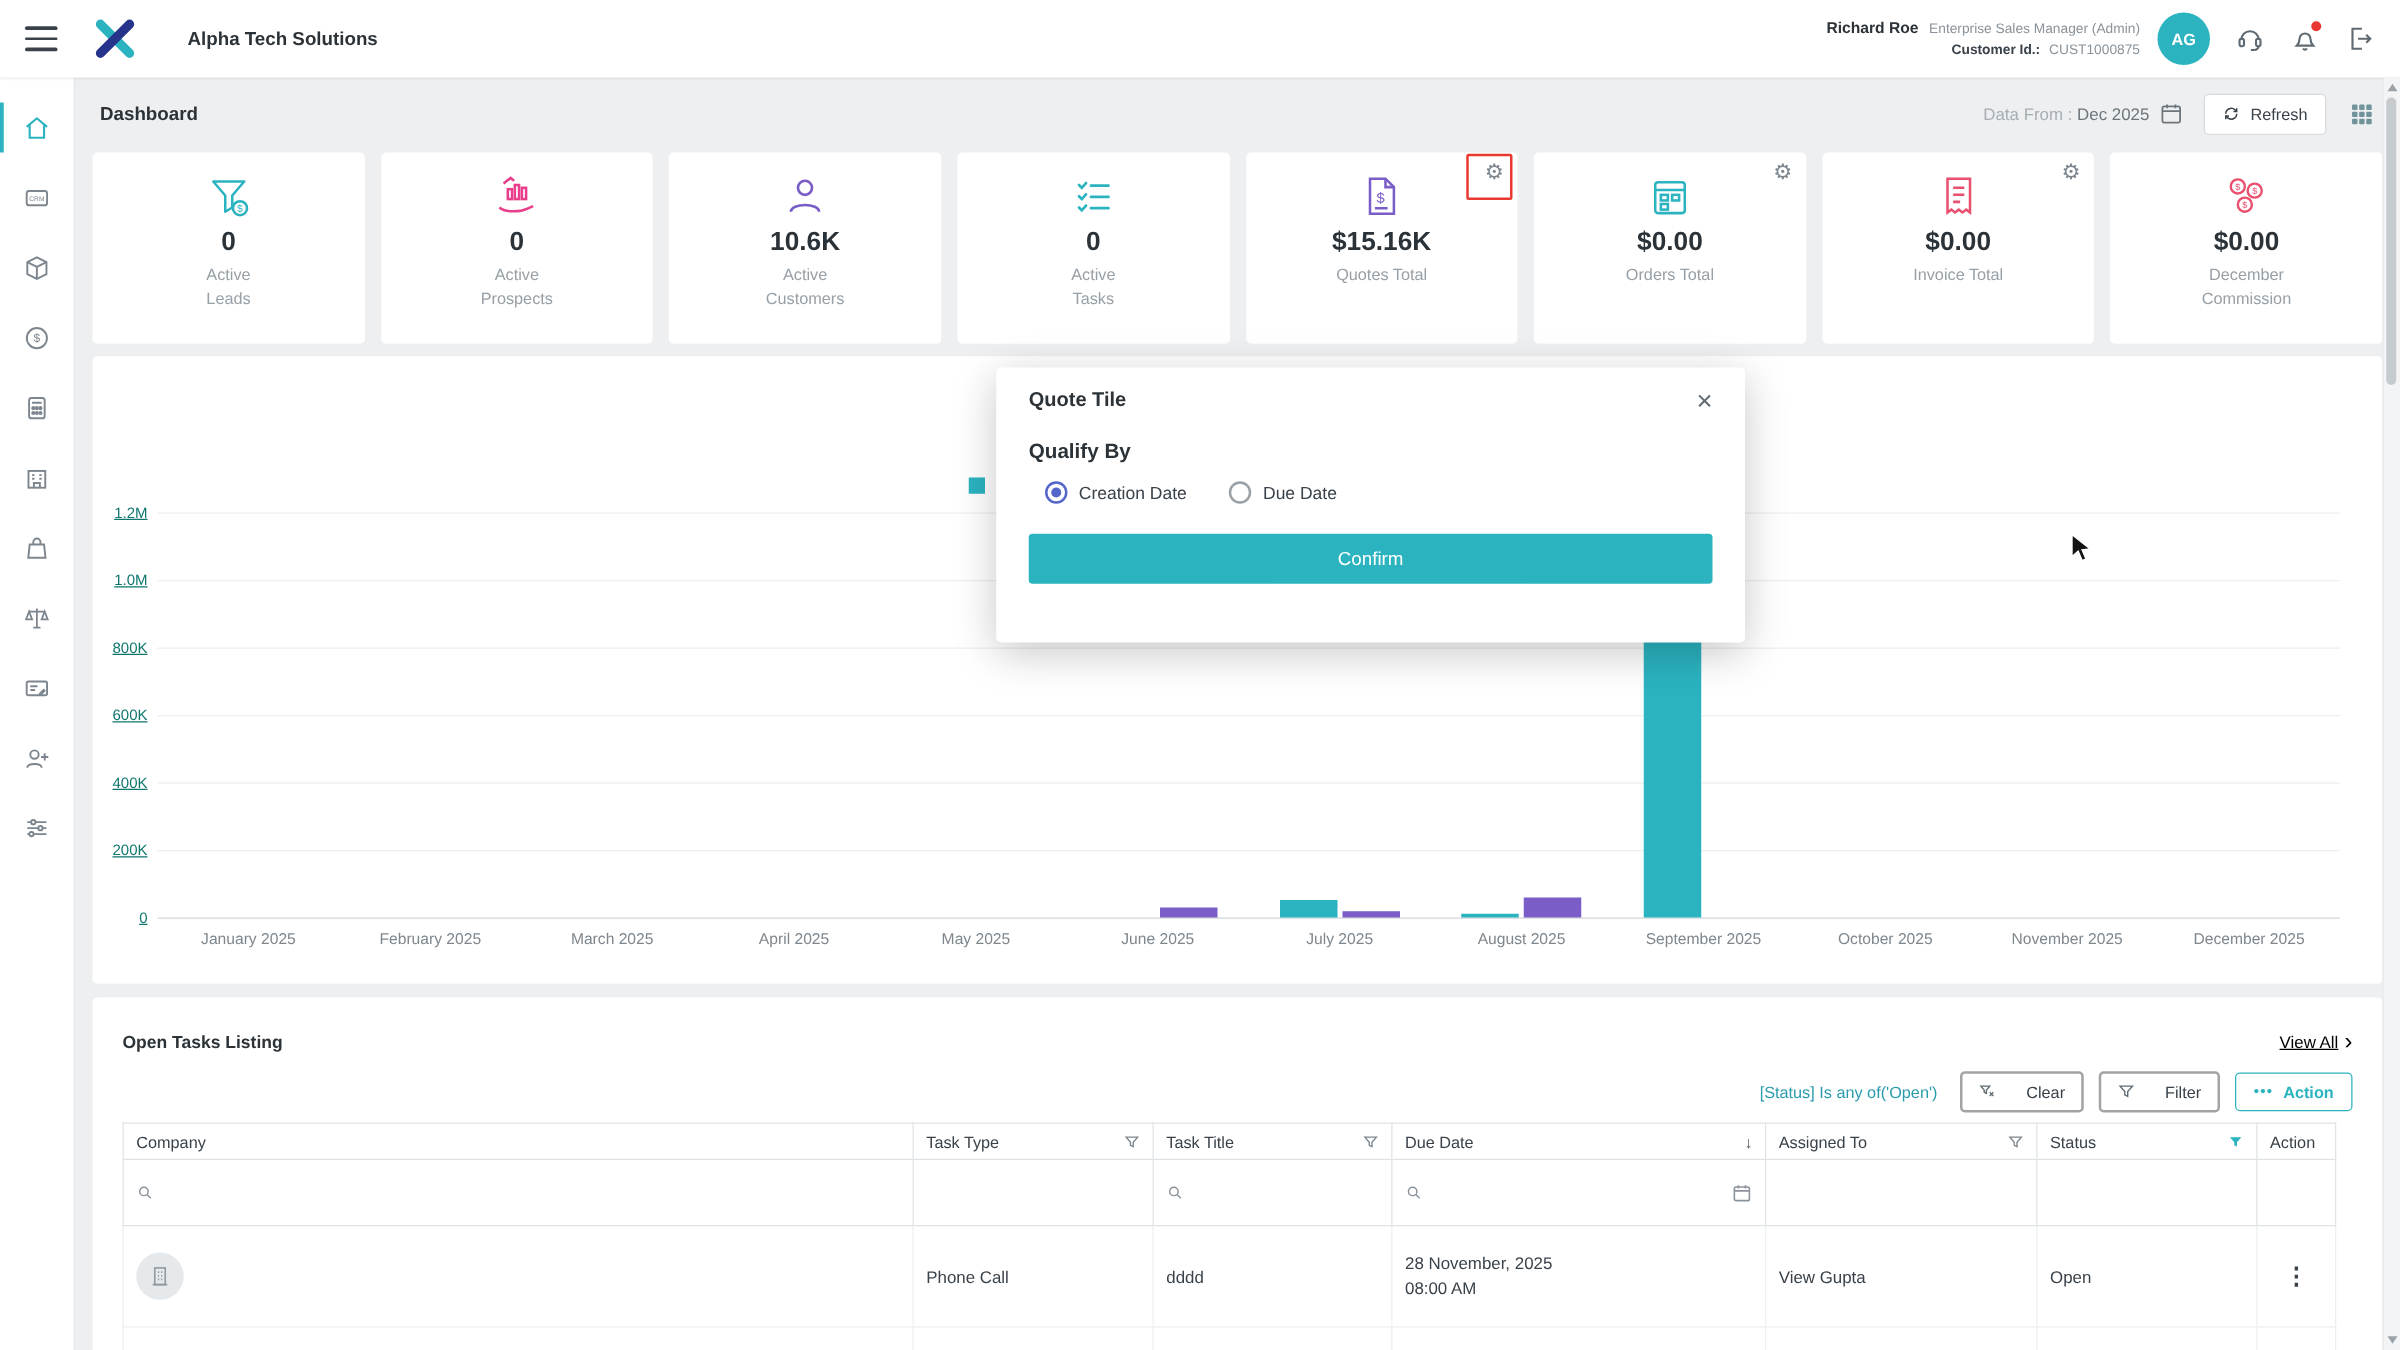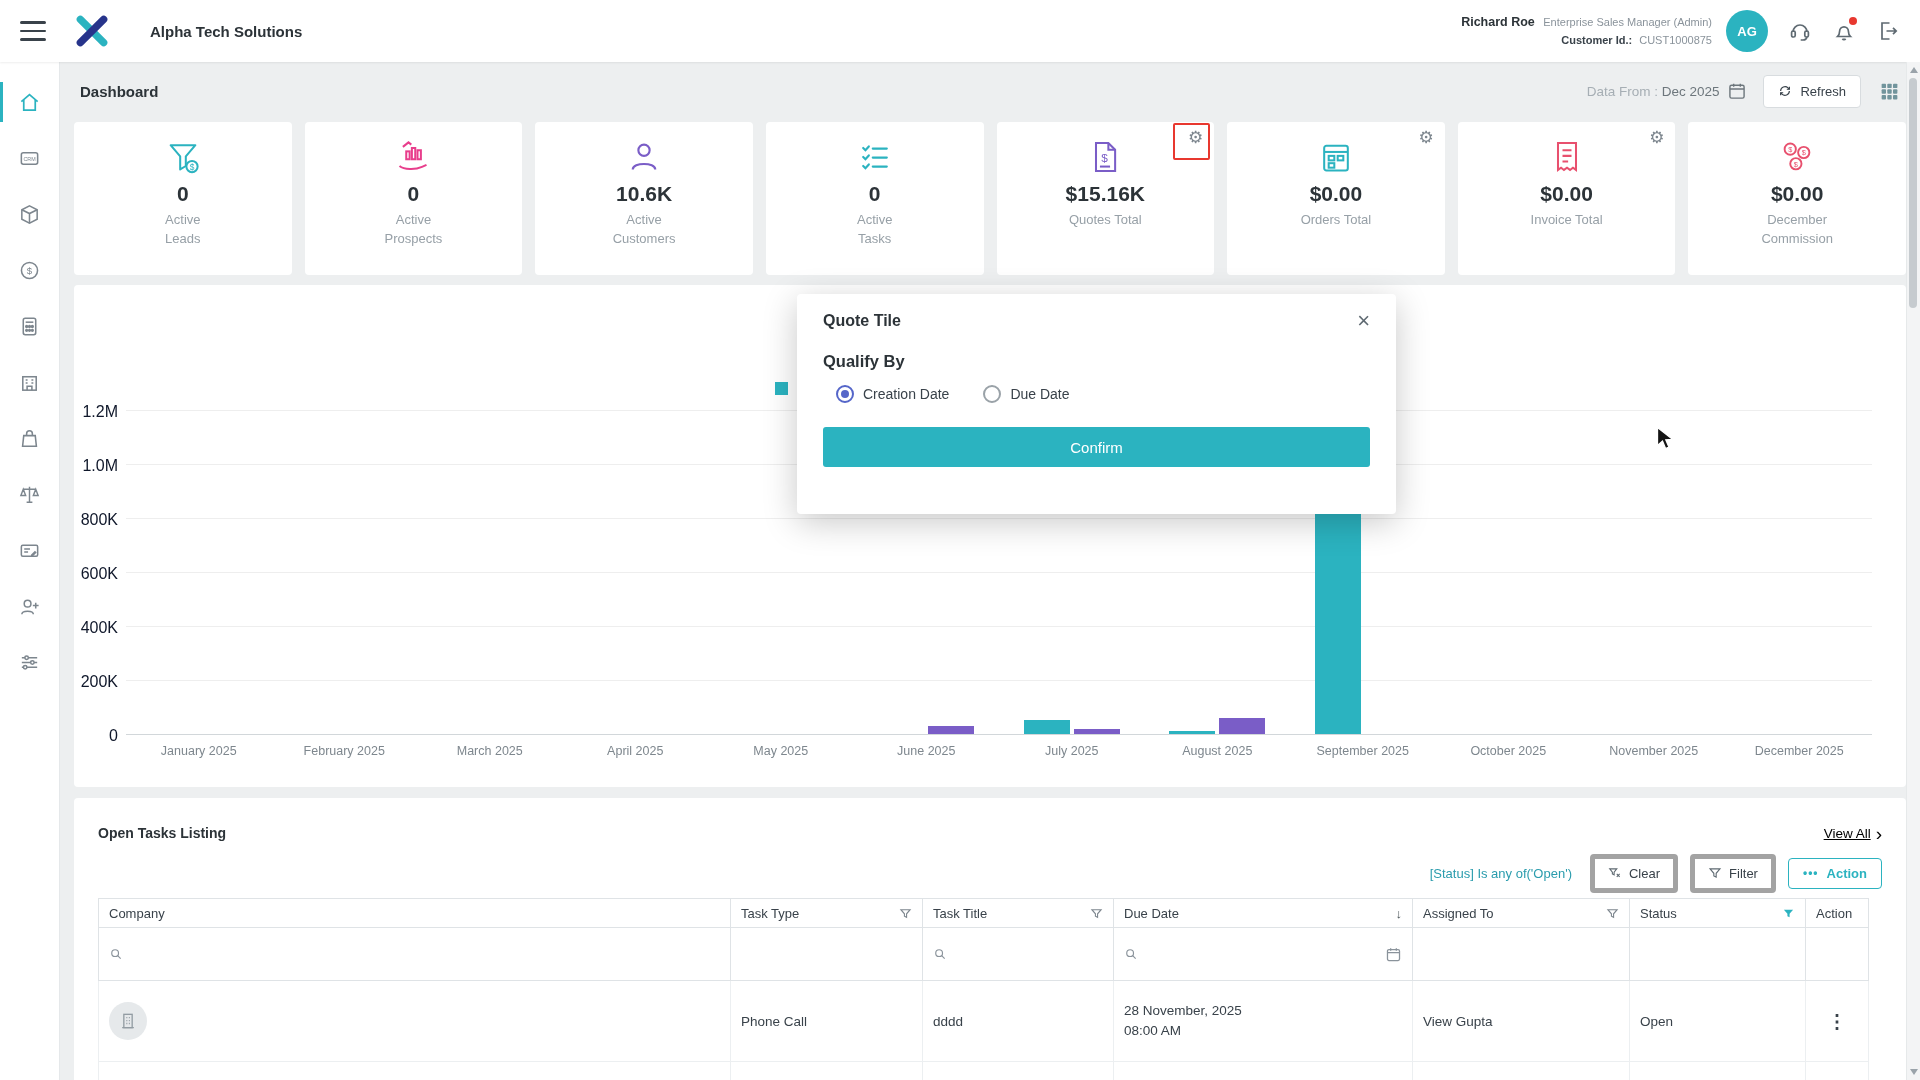--- a/index.html
+++ b/index.html
@@ -57,21 +57,21 @@
   .kpi-value{margin-top:6px;font-size:21px;font-weight:700;color:#2c3338;}
   .kpi-label{margin-top:5px;font-size:13px;color:#97a0a7;text-align:center;line-height:1.45;}
   .kpi-gear{position:absolute;top:7px;right:11px;font-size:17px;color:#7d868e;cursor:pointer;line-height:1;}
   .gear-highlight{position:absolute;top:1px;right:4px;width:33px;height:33px;border:2px solid #e8382f;border-radius:2px;pointer-events:none;}
 
   
   .chart-card{position:relative;margin:10px 14px 0;height:502px;background:#fff;border-radius:4px;}
   .legend-swatch{position:absolute;left:701px;top:97px;width:13px;height:13px;background:#2bb3c0;}
   .chart-area{position:absolute;left:0;top:125px;width:100%;height:380px;}
   #chart-yticks{position:absolute;left:0;top:0;width:44px;height:324px;}
-  .ytick{position:absolute;right:0;width:44px;text-align:right;font-size:16px;color:#0f172a;}
+  .ytick{position:absolute;right:0;width:44px;text-align:right;font-size:12px;color:#0f766e;text-decoration:underline;}
   #chart-plot{position:absolute;left:52px;top:0;width:1746px;height:324px;}
   .gridline{position:absolute;left:0;right:0;height:1px;background:#eeeeee;}
   .gridline.baseline{background:#d2d7da;}
   .bar{position:absolute;bottom:0;}
   .xlabel{position:absolute;top:334px;width:140px;text-align:center;font-size:12.5px;color:#7e878e;}
 
   
   .modal{position:absolute;left:797px;top:294px;width:599px;height:220px;background:#fff;border-radius:4px;z-index:30;
          box-shadow:0 8px 34px rgba(0,0,0,.22);box-sizing:border-box;padding:0 26px;}
   .modal-header{display:flex;align-items:center;justify-content:space-between;padding-top:16px;}
@@ -90,21 +90,21 @@
   .tasks-card{position:relative;margin:11px 14px 0;height:380px;background:#fff;border-radius:4px;
               padding:14px 24px 0;box-sizing:border-box;}
   .tasks-head{display:flex;align-items:center;height:42px;}
   .tasks-title{font-size:14px;font-weight:700;color:#2c3338;}
   .tasks-spacer{flex:1;}
   .view-all{display:flex;align-items:center;gap:5px;color:#000000;font-size:13.5px;cursor:pointer;}
   .view-all .va-text{text-decoration:underline;}
   .va-chevron{font-size:19px;line-height:1;}
   .filter-row{display:flex;align-items:center;justify-content:flex-end;gap:12px;height:38px;}
   .active-filter{color:#2a9cad;font-size:13px;margin-right:6px;}
-  .tbtn{display:flex;align-items:center;gap:7px;background:#fff;border:5px solid #a3a3a3;border-radius:4px;
+  .tbtn{display:flex;align-items:center;gap:24px;background:#fff;border:2px solid #a3a3a3;border-radius:4px;
         padding:7px 13px;font-size:13px;color:#39424a;cursor:pointer;}
   .tbtn svg{width:14px;height:14px;color:#5f6a72;}
   .action-btn{display:flex;align-items:center;gap:8px;background:#fff;border:1px solid #2bb3c0;border-radius:4px;
               padding:7px 14px;font-size:13px;font-weight:600;color:#2bb3c0;cursor:pointer;}
   .action-dots{letter-spacing:1px;font-size:12px;}
 
   table.tasks{border-collapse:collapse;table-layout:fixed;width:1770px;margin-top:6px;font-size:13.5px;}
   table.tasks th{border:1px solid #dfe3e6;height:28px;padding:0 10px;text-align:left;font-weight:500;color:#39424a;font-size:13px;}
   .th-flex{display:flex;align-items:center;justify-content:space-between;}
   .sort-arrow{color:#4a5458;font-size:13px;}

